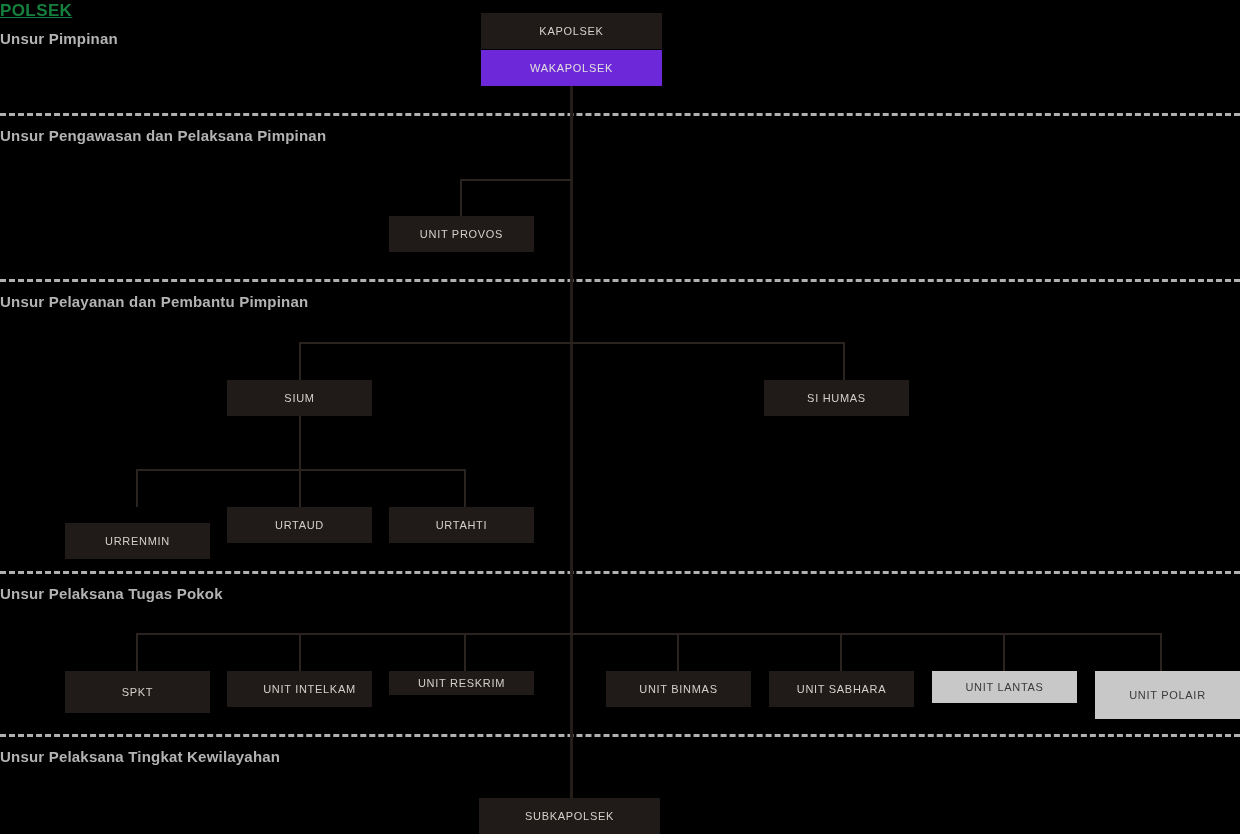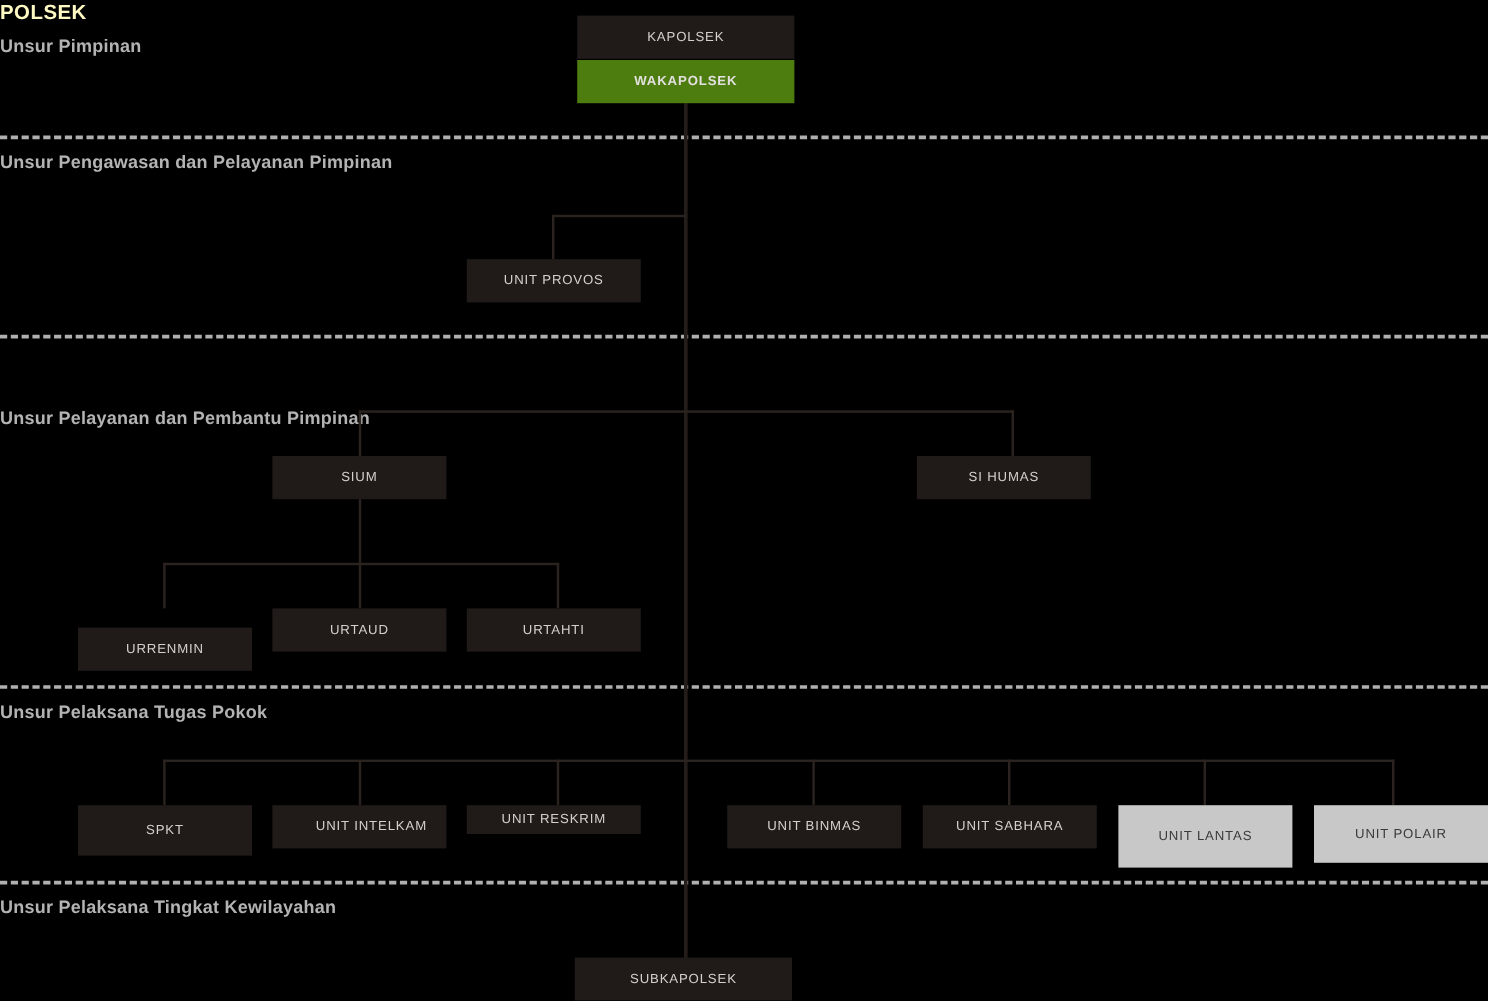--- a/index.html
+++ b/index.html
@@ -25,26 +25,27 @@
     color: #b3b3b3;
     font-weight: bold;
     font-size: 15px;
     letter-spacing: 0.2px;
     white-space: nowrap;
     line-height: 1;
   }
   .title-label {
     position: absolute;
     left: 0px;
-    color: #fef9c3;
+    color: #15803d;
     font-weight: bold;
     font-size: 17px;
     letter-spacing: 0.4px;
     white-space: nowrap;
     line-height: 1;
+    text-decoration: underline;
   }
 
   
   .divider {
     position: absolute;
     left: 0px;
     width: 1240px;
     height: 0px;
     border-top: 3px dashed #b0b0b0;
   }
@@ -73,42 +74,41 @@
     letter-spacing: 0.7px;
     text-align: center;
     line-height: 1.1;
     padding: 0 4px;
   }
   .node.dark {
     background: #201b19;
     color: #d5d0cb;
   }
   .node.mid {
-    background: #4d7c0f;
+    background: #6d28d9;
     color: #e2e0de;
-    font-weight: bold;
   }
   .node.light {
     background: #c8c8c8;
     color: #3a3a3a;
   }
 </style>
 </head>
 <body>
 
 <div id="chart-root">
 
   <div class="title-label" style="top:2px;">POLSEK</div>
   <div class="band-label" style="top:31px;">Unsur Pimpinan</div>
 
   <div class="divider" style="top:113px;"></div>
-  <div class="band-label" style="top:128px;">Unsur Pengawasan dan Pelayanan Pimpinan</div>
+  <div class="band-label" style="top:128px;">Unsur Pengawasan dan Pelaksana Pimpinan</div>
 
   <div class="divider" style="top:279px;"></div>
-  <div class="band-label" style="top:294px;margin-top:47px;">Unsur Pelayanan dan Pembantu Pimpinan</div>
+  <div class="band-label" style="top:294px;">Unsur Pelayanan dan Pembantu Pimpinan</div>
 
   <div class="divider" style="top:571px;"></div>
   <div class="band-label" style="top:586px;text-align:right;">Unsur Pelaksana Tugas Pokok</div>
 
   <div class="divider" style="top:734px;"></div>
   <div class="band-label" style="top:749px;">Unsur Pelaksana Tingkat Kewilayahan</div>
 
   <div class="spine" style="left:570px; top:86px; height:713px;"></div>
 
   <div class="node dark" style="left:481px; top:13px; width:181px; height:36px;">KAPOLSEK</div>
@@ -142,18 +142,18 @@
   <div class="ln ln-v" style="left:677px; top:633px; height:38px;"></div>
   <div class="ln ln-v" style="left:840px; top:633px; height:38px;"></div>
   <div class="ln ln-v" style="left:1003px; top:633px; height:38px;"></div>
   <div class="ln ln-v" style="left:1160px; top:633px; height:38px;"></div>
 
   <div class="node dark" style="left:65px; top:671px; width:145px; height:42px;">SPKT</div>
   <div class="node dark" style="left:227px; top:671px; width:145px; height:36px;padding-left:24px;">UNIT INTELKAM</div>
   <div class="node dark" style="left:389px; top:671px; width:145px; height:24px;">UNIT RESKRIM</div>
   <div class="node dark" style="left:606px; top:671px; width:145px; height:36px;">UNIT BINMAS</div>
   <div class="node dark" style="left:769px; top:671px; width:145px; height:36px;">UNIT SABHARA</div>
-  <div class="node light" style="left:932px; top:671px; width:145px; height:52px;">UNIT LANTAS</div>
+  <div class="node light" style="left:932px; top:671px; width:145px; height:32px;">UNIT LANTAS</div>
   <div class="node light" style="left:1095px; top:671px; width:145px; height:48px;">UNIT POLAIR</div>
 
   <div class="node dark" style="left:479px; top:798px; width:181px; height:36px;">SUBKAPOLSEK</div>
 
 </div>
 
 </body></html>

